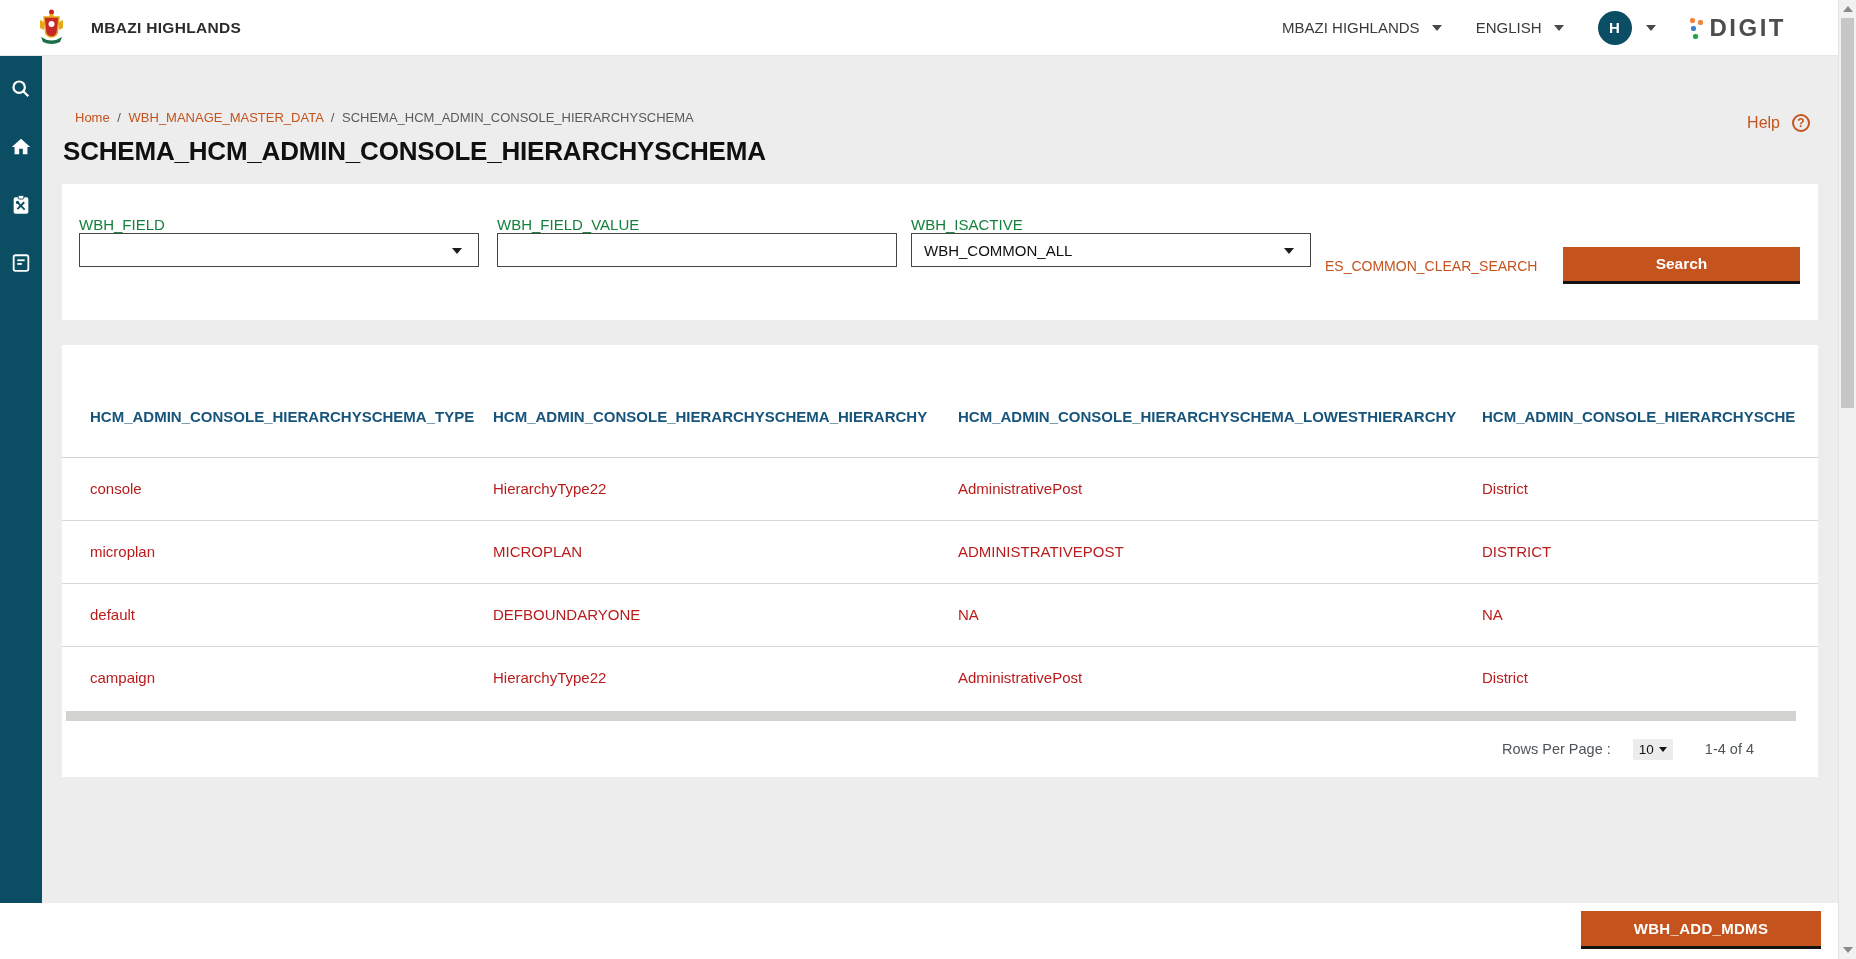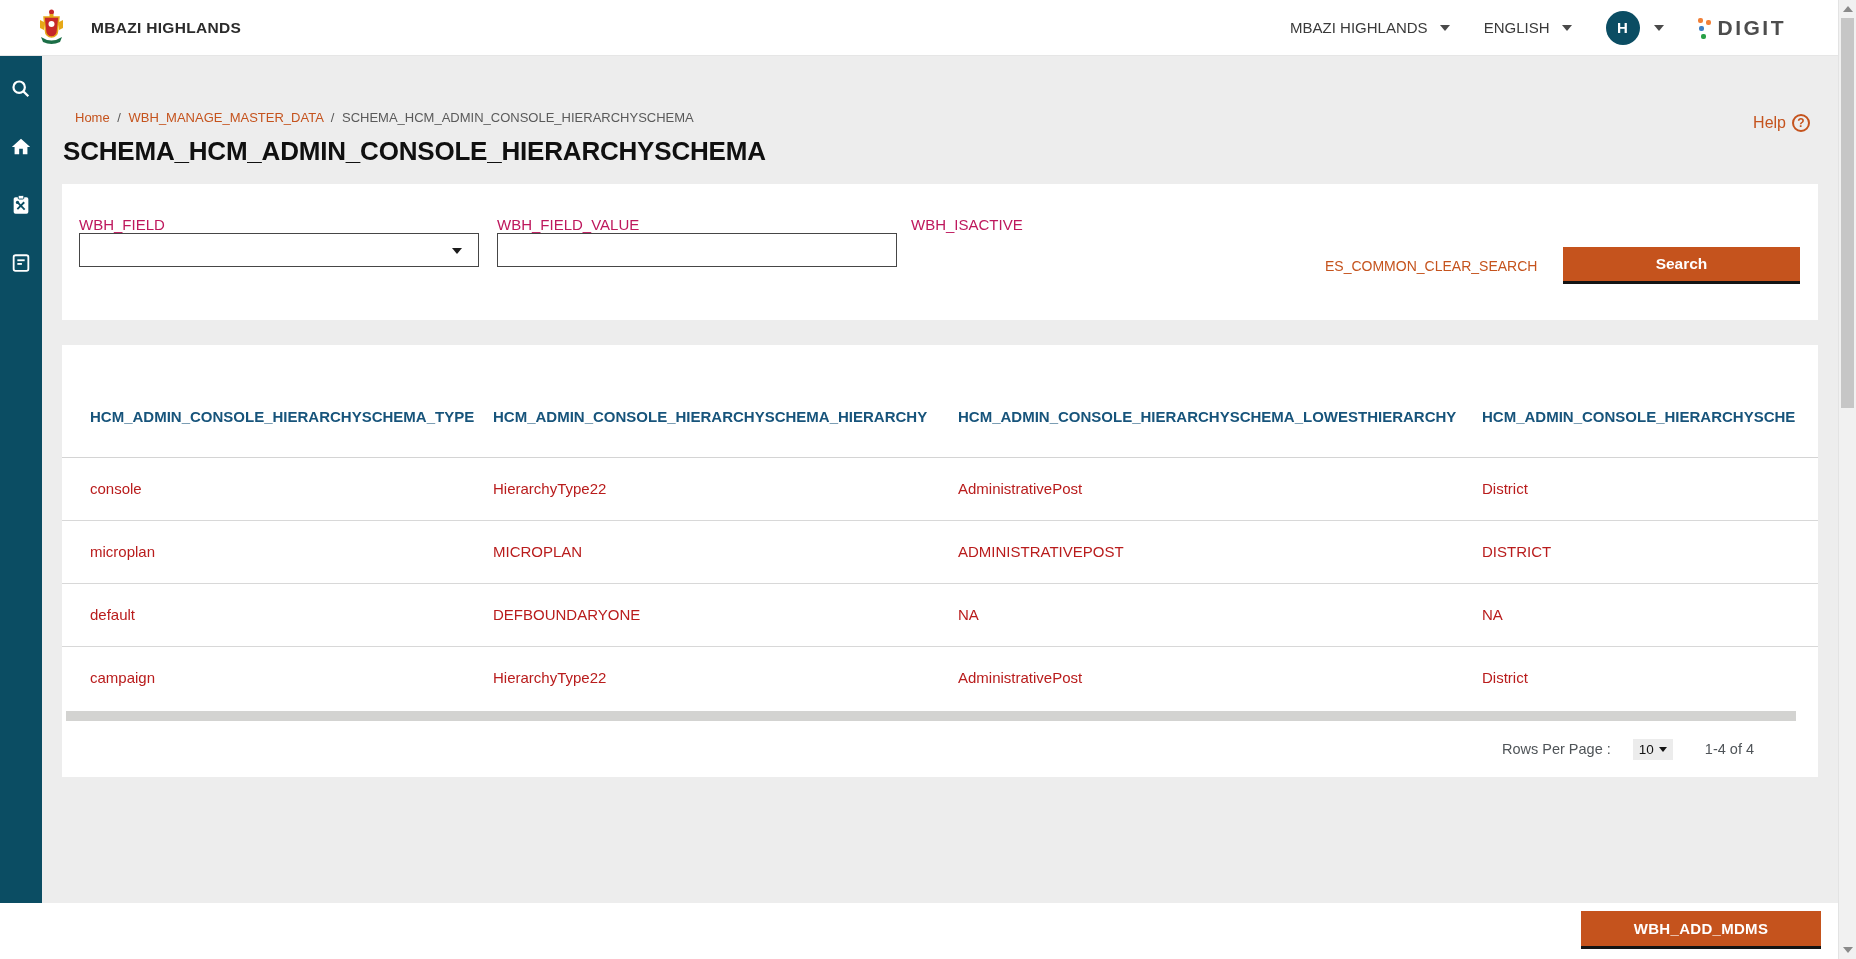--- a/index.html
+++ b/index.html
@@ -30,21 +30,21 @@
     color:#fff; font-weight:bold; font-size:15px;
     display:flex; align-items:center; justify-content:center; cursor:pointer;
   }
   .digit-logo{ display:flex; align-items:center; gap:6px; }
   .digit-dots{ position:relative; width:14px; height:22px; }
   .digit-dots span{ position:absolute; width:5px; height:5px; border-radius:2px; }
   .dot-o1{ background:#F18038; left:0; top:1px; }
   .dot-o2{ background:#F18038; left:8px; top:3px; width:6px; height:6px; border-radius:3px;}
   .dot-b { background:#3B7FC4; left:1px; top:9px; }
   .dot-g { background:#27A045; left:3px; top:17px; }
-  .digit-text{ font-size:21px; font-weight:800; color:#4d4d4d; letter-spacing:2.5px; }
+  .digit-text{ font-size:24px; font-weight:800; color:#4d4d4d; letter-spacing:2.5px; }
 
   
   .sidebar{
     position:absolute; left:0; top:56px; width:42px; height:847px;
     background:#0B4D63; display:flex; flex-direction:column; align-items:center;
     padding-top:20px; gap:32px; z-index:4;
   }
   .side-item{ width:26px; height:26px; display:flex; align-items:center; justify-content:center; cursor:pointer; }
   .side-item svg{ display:block; }
 
@@ -52,39 +52,39 @@
   .content{
     position:absolute; left:42px; top:56px; width:1796px; height:847px;
     background:#EDEDED;
   }
   .breadcrumb{ position:absolute; left:33px; top:54px; font-size:13px; color:#5a5a5a; }
   .crumb-link{ color:#C5531D; text-decoration:none; cursor:pointer; }
   .crumb-sep{ color:#5a5a5a; padding:0 4px; }
   .crumb-current{ color:#5a5a5a; }
   .help-link{
     position:absolute; right:28px; top:58px;
-    display:flex; align-items:center; gap:6px; cursor:pointer;
+    display:flex; align-items:center; gap:12px; cursor:pointer;
     color:#C5531D; font-size:16px;
   }
   .help-q{
     width:18px; height:18px; border:2px solid #C5531D; border-radius:50%;
     display:flex; align-items:center; justify-content:center;
     font-size:12px; font-weight:bold; color:#C5531D;
   }
   .page-title{
     position:absolute; left:21px; top:80px;
     font-size:26px; font-weight:800; color:#101010; letter-spacing:-0.2px;
   }
 
   
   .card{ background:#ffffff; position:absolute; }
   .search-card{ left:20px; top:128px; width:1756px; height:136px; }
   .field-group{ position:absolute; top:32px; }
   .fg-1{ left:17px; } .fg-2{ left:435px; } .fg-3{ left:849px; }
-  .field-label{ font-size:15px; color:#be185d; display:block; }
+  .field-label{ font-size:15px; color:#15803d; display:block; }
   .select-box, .text-input{
     width:400px; height:34px; border:1px solid #464646; background:#fff;
     font-size:15px; color:#101010; display:flex; align-items:center;
     padding:0 36px 0 12px; position:relative; cursor:pointer;
   }
   .text-input{ cursor:text; padding:0 12px; font-family:"Liberation Sans",sans-serif; }
   .select-caret{
     position:absolute; right:16px; top:14px;
     width:0; height:0; border-left:5px solid transparent; border-right:5px solid transparent;
     border-top:6px solid #1c1c1c;
@@ -254,20 +254,24 @@
         <span></span>
         <span class="select-caret"></span>
       </div>
     </div>
     <div class="field-group fg-2">
       <label class="field-label">WBH_FIELD_VALUE</label>
       <input class="text-input" type="text" value="" style="">
     </div>
     <div class="field-group fg-3">
       <label class="field-label">WBH_ISACTIVE</label>
+      <div class="select-box">
+        <span>WBH_COMMON_ALL</span>
+        <span class="select-caret"></span>
+      </div>
     </div>
     <span class="clear-link">ES_COMMON_CLEAR_SEARCH</span>
     <button class="search-btn">Search</button>
   </div>
 
   <div class="card table-card">
     <div class="table-scroll">
       <table class="data">
         <colgroup>
             <col style="width:431px">

